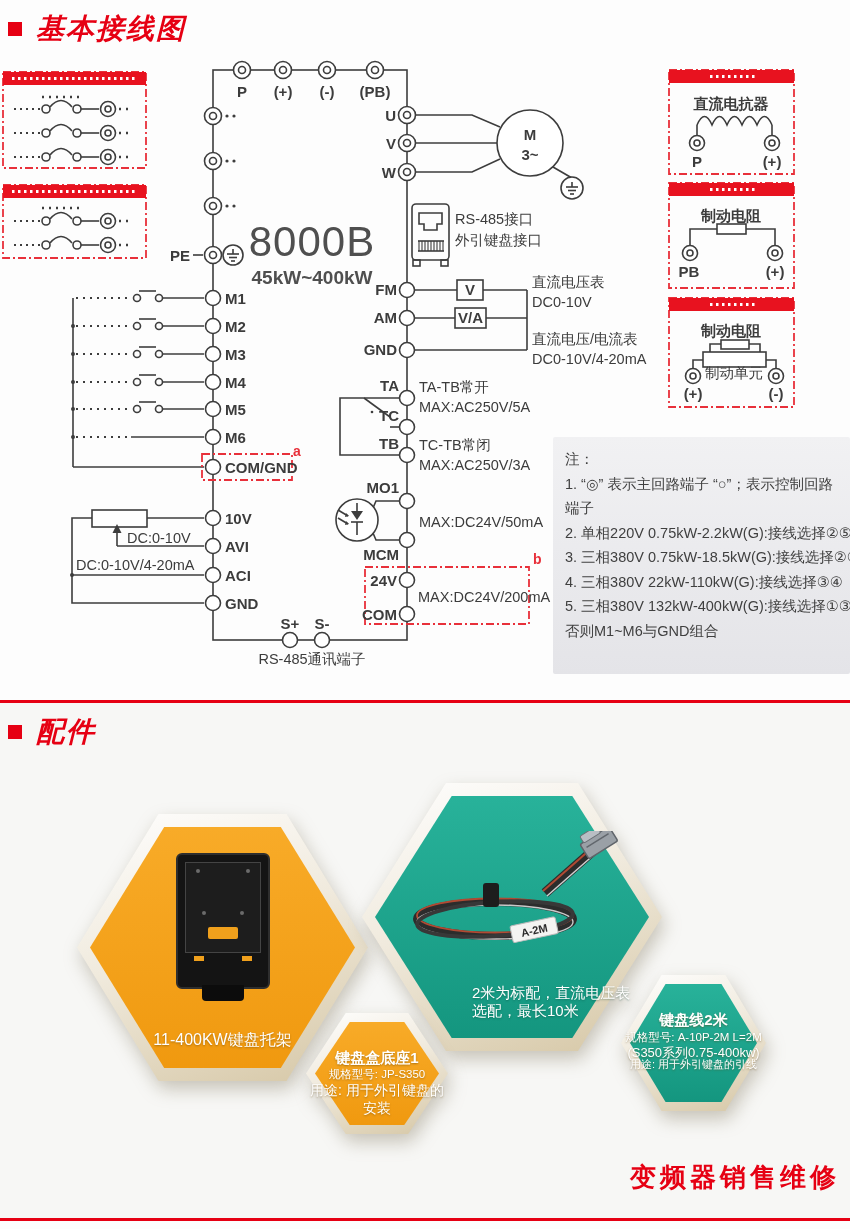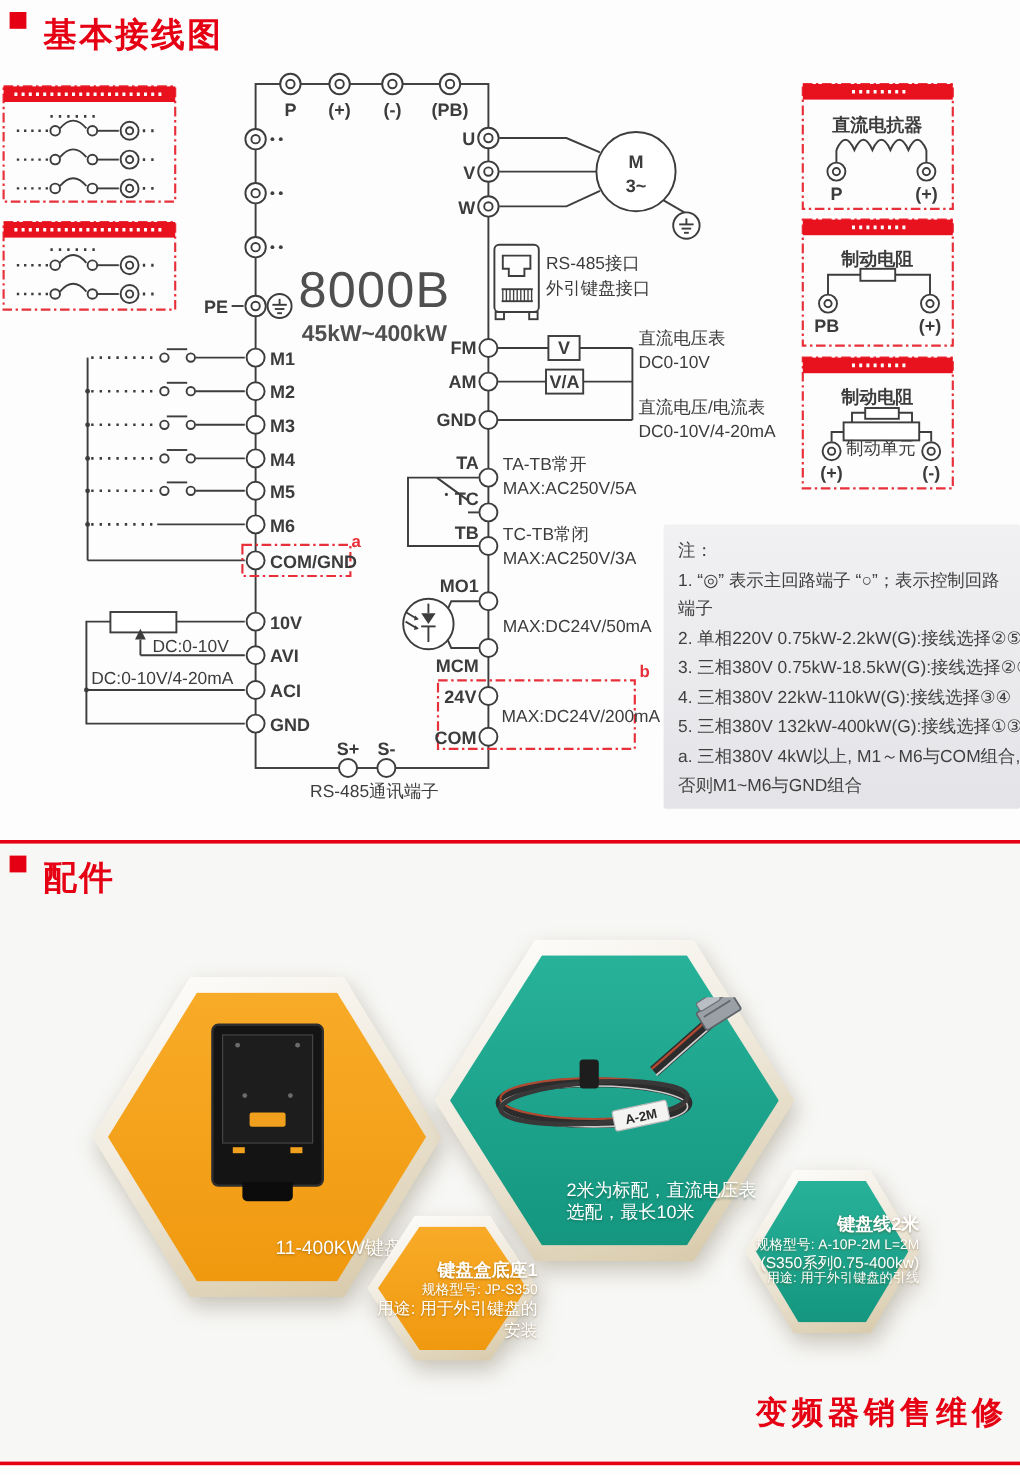--- a/index.html
+++ b/index.html
@@ -1,19 +1,19 @@
 <!DOCTYPE html>
 <html><head>
 <meta charset="utf-8">
 <style>
   html,body{margin:0;padding:0;background:#fff;}
   .page{position:relative;width:850px;height:1229px;background:#fdfdfd;overflow:hidden;
         font-family:"Liberation Sans","DejaVu Sans",sans-serif;}
   
-  .sec-head{position:absolute;display:flex;align-items:flex-start;gap:14px;z-index:5;}
+  .sec-head{position:absolute;display:flex;align-items:center;gap:14px;z-index:5;font-style:italic;}
   .sec-square{width:14px;height:14px;background:#e60013;}
   .sec-title{font-size:28px;font-weight:bold;color:#e60013;letter-spacing:2px;}
   
   svg text{font-family:"Liberation Sans","DejaVu Sans",sans-serif;}
   .tl{font-size:15px;font-weight:600;fill:#3c3c3c;}
   .ann{font-size:14.5px;font-weight:500;fill:#3c3c3c;}
   .big{font-size:42px;font-weight:500;fill:#4f4f4f;letter-spacing:1px;}
   .pw{font-size:19px;font-weight:600;fill:#4f4f4f;}
   .redt{font-size:14px;font-weight:600;fill:#e8303a;}
   .bt{font-size:15px;font-weight:600;fill:#3c3c3c;}
@@ -29,21 +29,21 @@
   .footer{position:absolute;right:10px;top:1160px;z-index:6;color:#e60013;font-weight:bold;}
   .footer .f1{font-size:26px;letter-spacing:4px;}
   .footer .f2{font-size:27px;letter-spacing:3px;margin-top:3px;}
   
   .hex{position:absolute;filter:drop-shadow(3px 8px 9px rgba(120,110,85,.38));}
   .hex-outer{position:absolute;inset:0;background:linear-gradient(160deg,#ffffff 0%,#f0eadd 45%,#d5c6a4 100%);
              clip-path:polygon(28% 0%,72% 0%,100% 50%,72% 100%,28% 100%,0% 50%);}
   .hex-inner{position:absolute;clip-path:polygon(28% 0%,72% 0%,100% 50%,72% 100%,28% 100%,0% 50%);}
   .hex-orange{background:linear-gradient(180deg,#f8ab28 0%,#f0990f 100%);}
   .hex-teal{background:linear-gradient(180deg,#28b29a 0%,#14967f 100%);}
-  .hex-label{position:absolute;width:100%;text-align:right;color:#fff;
+  .hex-label{position:absolute;width:100%;text-align:center;color:#fff;
              text-shadow:0 1px 2px rgba(90,60,0,.45);}
   .tray{position:absolute;left:50%;transform:translateX(-50%);}
   .tray-body{position:relative;width:90px;height:132px;background:#141414;border:2px solid #2e2e2e;border-radius:6px;}
   .tray-panel{position:absolute;left:7px;right:7px;top:7px;bottom:34px;background:#1d1d1d;border:1px solid #444;}
   .tray-slot{position:absolute;left:50%;top:72px;transform:translateX(-50%);width:30px;height:12px;background:#f0a01c;border-radius:2px;}
   .dot{position:absolute;width:4px;height:4px;border-radius:50%;background:#6b6b6b;}
   .clip{position:absolute;width:10px;height:5px;background:#f0a01c;bottom:26px;}
   .tray-foot{position:absolute;left:50%;transform:translateX(-50%);bottom:-14px;width:42px;height:16px;background:#0c0c0c;border-radius:0 0 4px 4px;}
   .acc-text{color:#fff;text-shadow:0 1px 2px rgba(0,60,45,.4);}
 </style>
@@ -468,21 +468,20 @@
   </svg>
 
   <div class="notes">
     <div>注：</div>
     <div>1. “◎” 表示主回路端子 “○”；表示控制回路</div>
     <div>端子</div>
     <div>2. 单相220V  0.75kW-2.2kW(G):接线选择②⑤</div>
     <div>3. 三相380V  0.75kW-18.5kW(G):接线选择②④</div>
     <div>4. 三相380V  22kW-110kW(G):接线选择③④</div>
     <div>5. 三相380V  132kW-400kW(G):接线选择①③④</div>
-    <div>a. 三相380V  4kW以上, M1～M6与COM组合,</div>
     <div>否则M1~M6与GND组合</div>
   </div>
 
   <div class="acc-bg"></div>
   <div class="divider"></div>
   <div class="sec-head" style="left:8px;top:713px;">
     <div class="sec-square"></div>
     <div class="sec-title">配件</div>
   </div>
 

